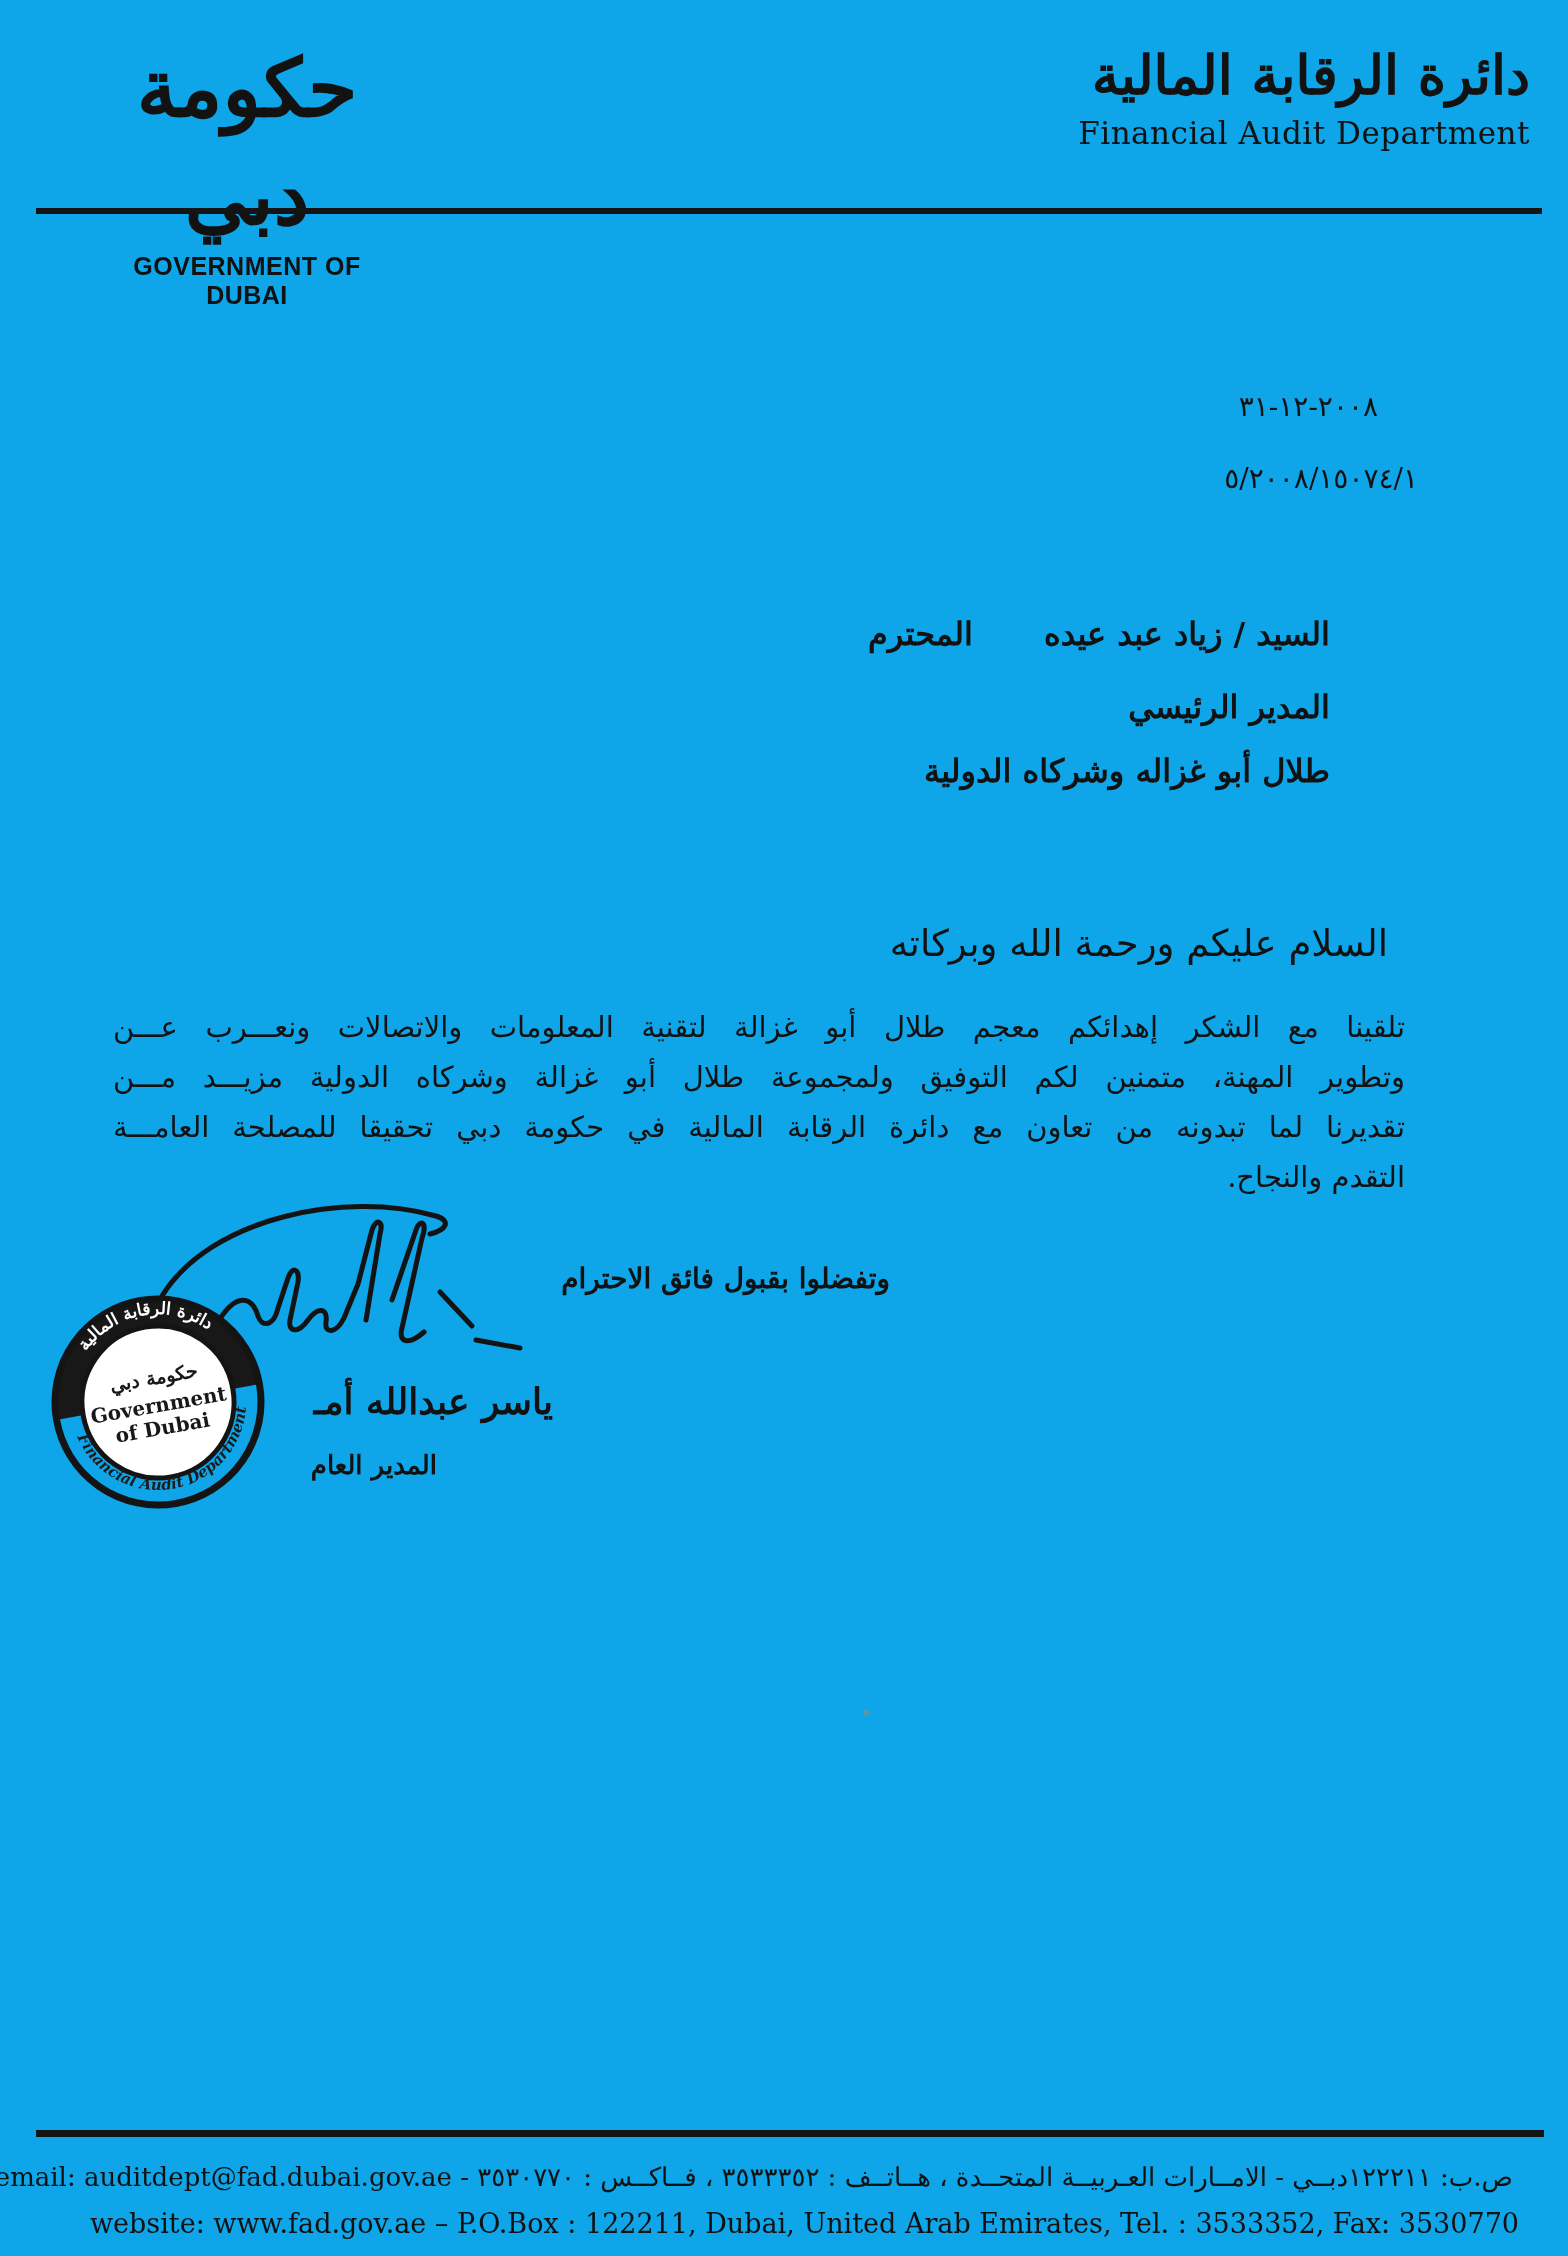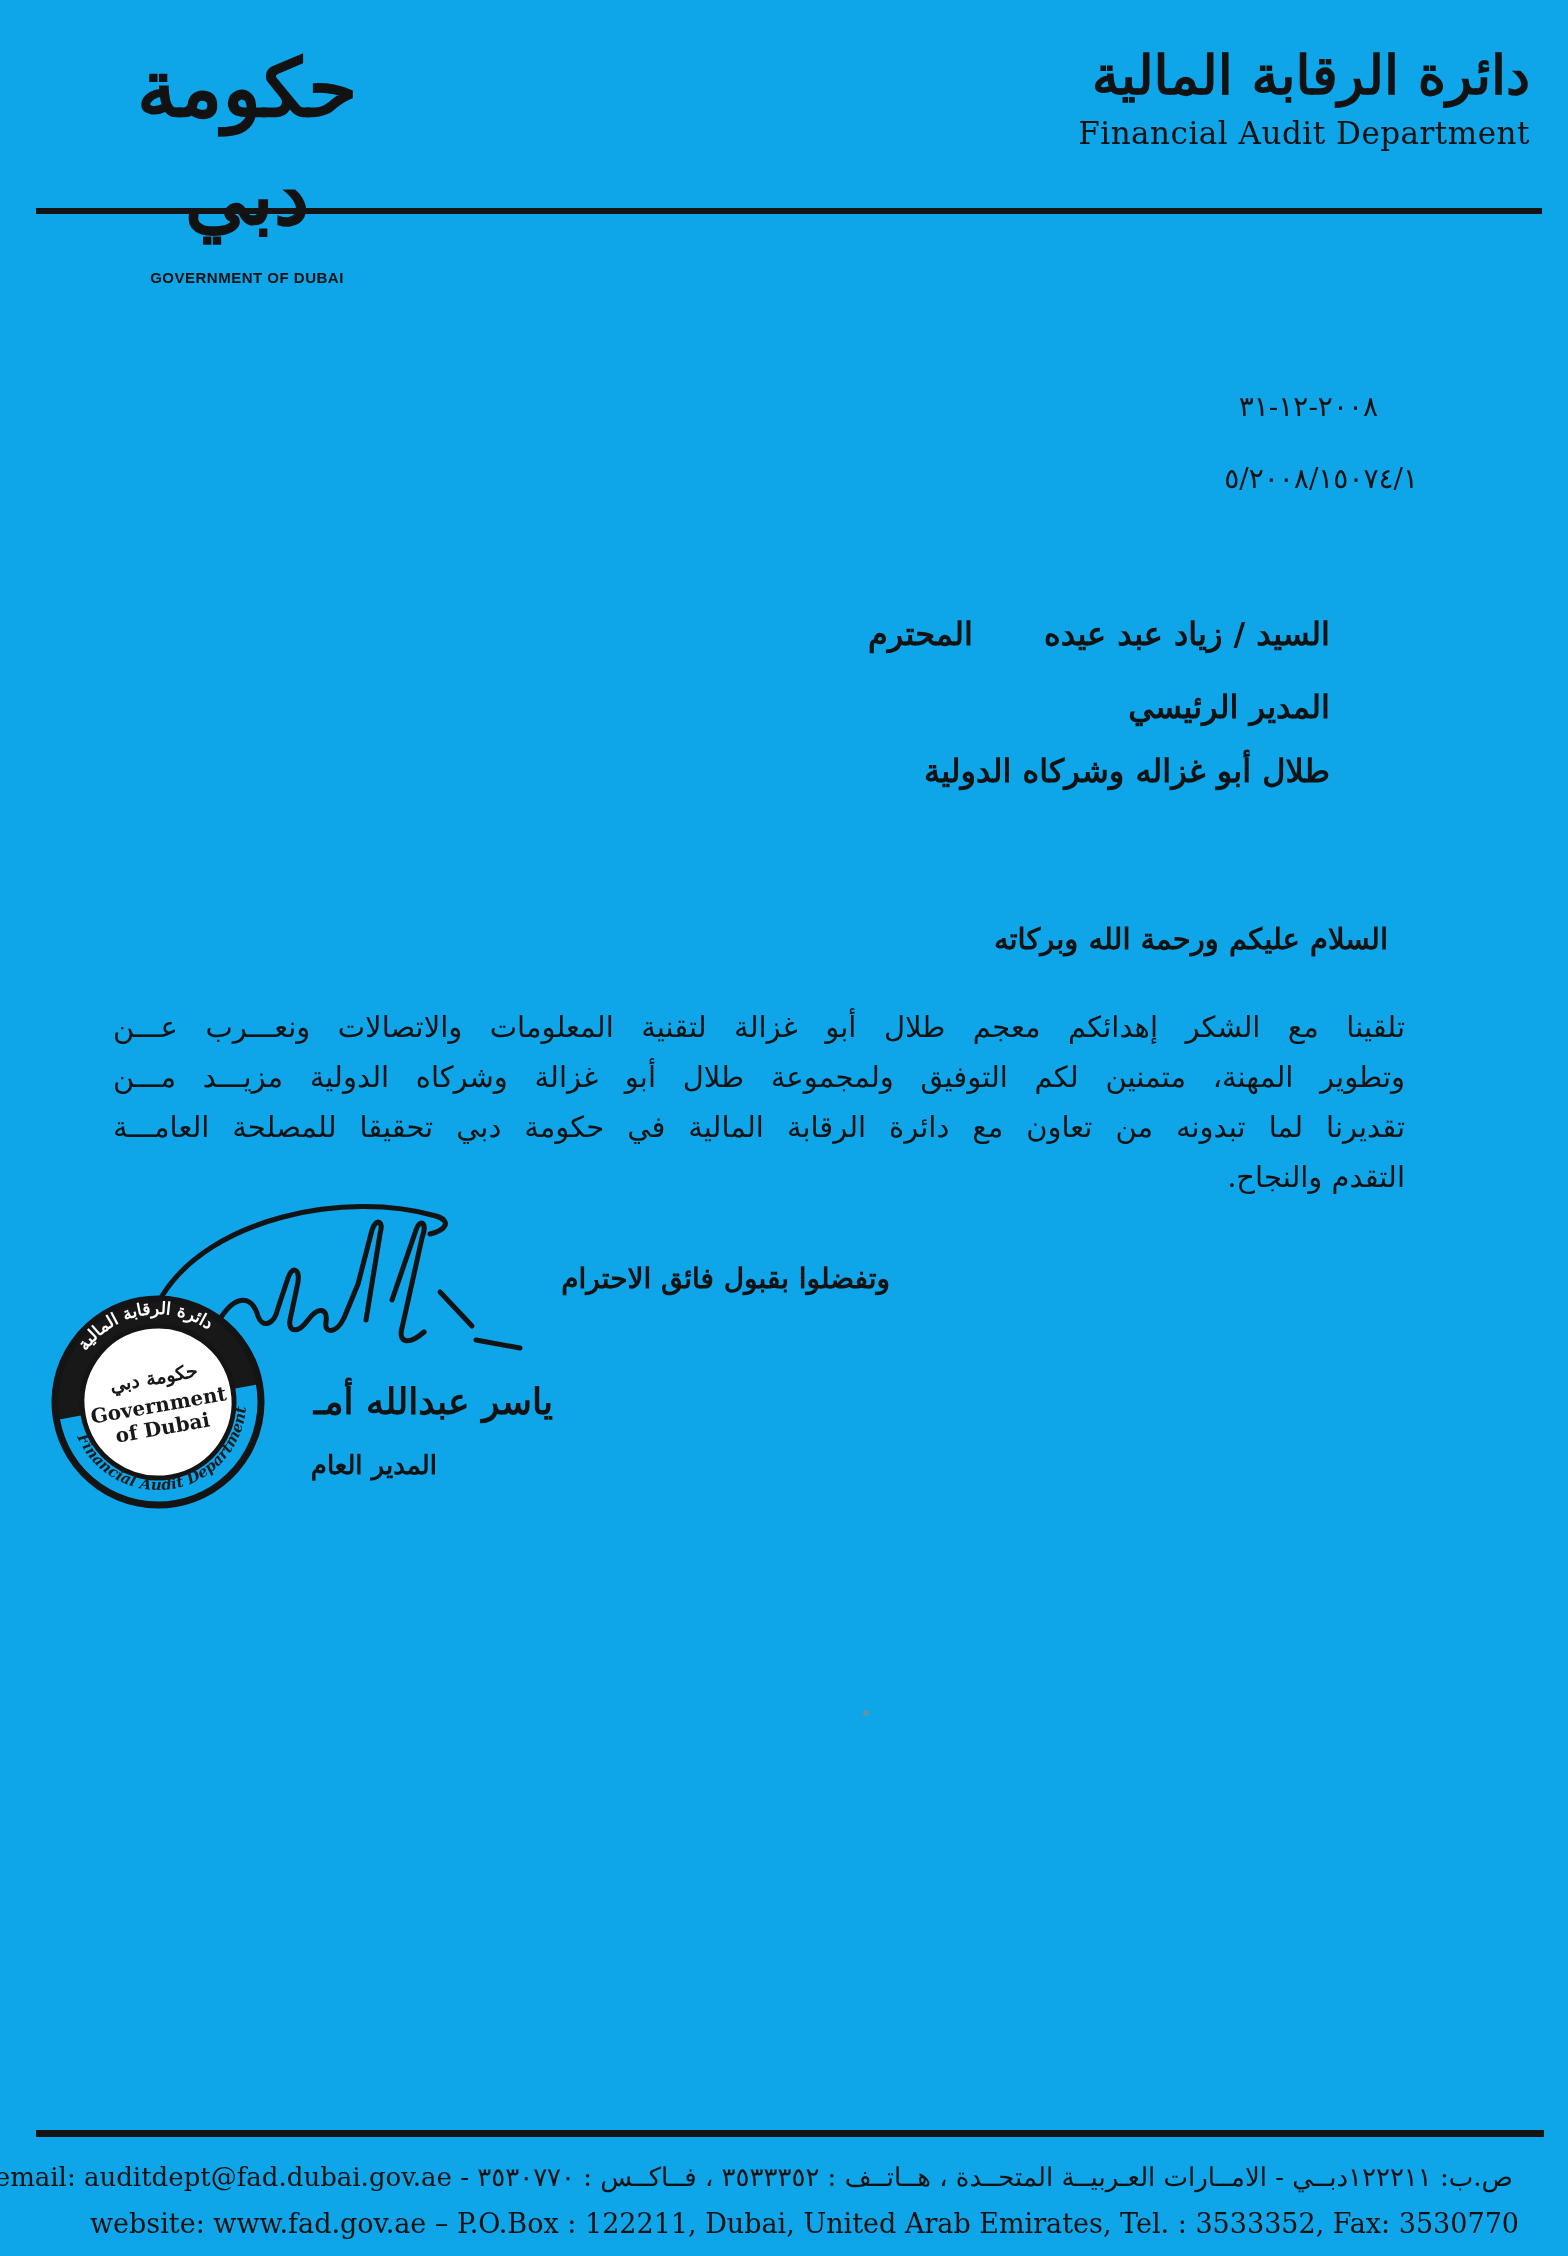--- a/index.html
+++ b/index.html
@@ -8,39 +8,39 @@
     background:#0ea5e9; overflow:hidden; color:#121212;
     font-family:"DejaVu Serif","Liberation Serif",serif;
   }
   
   .logo-left { position:absolute; left:92px; top:34px; width:310px; text-align:center; }
   .logo-left .callig {
     font-size:80px; font-weight:bold; line-height:1.35; letter-spacing:-2px;
     font-family:"DejaVu Serif","Liberation Serif",serif;
   }
   .logo-left .caption {
-    margin-top:19px; font-size:15px; font-weight:bold; letter-spacing:0.5px;
+    margin-top:2px; font-size:25px; font-weight:bold; letter-spacing:0.5px;
     font-family:"Liberation Sans","DejaVu Sans",sans-serif;
   }
   .logo-right { position:absolute; right:38px; top:46px; width:520px; text-align:right; direction:rtl; }
   .logo-right .callig { font-size:54px; font-weight:bold; line-height:1.1; }
   .logo-right .caption {
     direction:ltr; text-align:right; margin-top:10px; font-size:31px; letter-spacing:0.5px;
   }
   .rule-top { position:absolute; left:36px; right:26px; top:208px; height:6px; background:#141414; }
   
   .date-line { position:absolute; top:390px; right:190px; font-size:28px; direction:ltr;margin-left:44px; }
   .ref-line  { position:absolute; top:462px; right:150px; font-size:28px; direction:ltr; }
   
   .addr { position:absolute; right:238px; direction:rtl; font-weight:bold; font-size:32px; white-space:nowrap; }
   .addr-row1 { top:615px; width:462px; display:flex; justify-content:space-between; }
   .addr-row2 { top:688px; }
   .addr-row3 { top:752px; }
   
-  .greeting { position:absolute; top:922px; right:180px; direction:rtl; font-size:29px;font-weight:bold; }
+  .greeting { position:absolute; top:922px; right:180px; direction:rtl; font-size:37px; }
   .body-par { position:absolute; top:1002px; left:113px; right:163px; direction:rtl; font-size:29px; }
   .body-par .bl { line-height:50px; text-align:justify; text-align-last:justify; white-space:nowrap; }
   .body-par .bl.last { text-align:right; text-align-last:right; }
   .closing { position:absolute; top:1262px; right:678px; direction:rtl; font-size:28px; font-weight:bold; white-space:nowrap; }
   
   .sig-svg { position:absolute; left:140px; top:1200px; }
   .stamp { position:absolute; left:28px; top:1272px; transform:rotate(-10deg); }
   .sig-name  { position:absolute; top:1380px; right:1015px; direction:rtl; font-size:36px; font-weight:bold; white-space:nowrap; }
   .sig-title { position:absolute; top:1450px; right:1131px; direction:rtl; font-size:26px; font-weight:bold; white-space:nowrap; }
   .speck { position:absolute; left:863px; top:1710px; width:6px; height:6px; border-radius:50%; background:#8a8a8a; opacity:0.7; }

